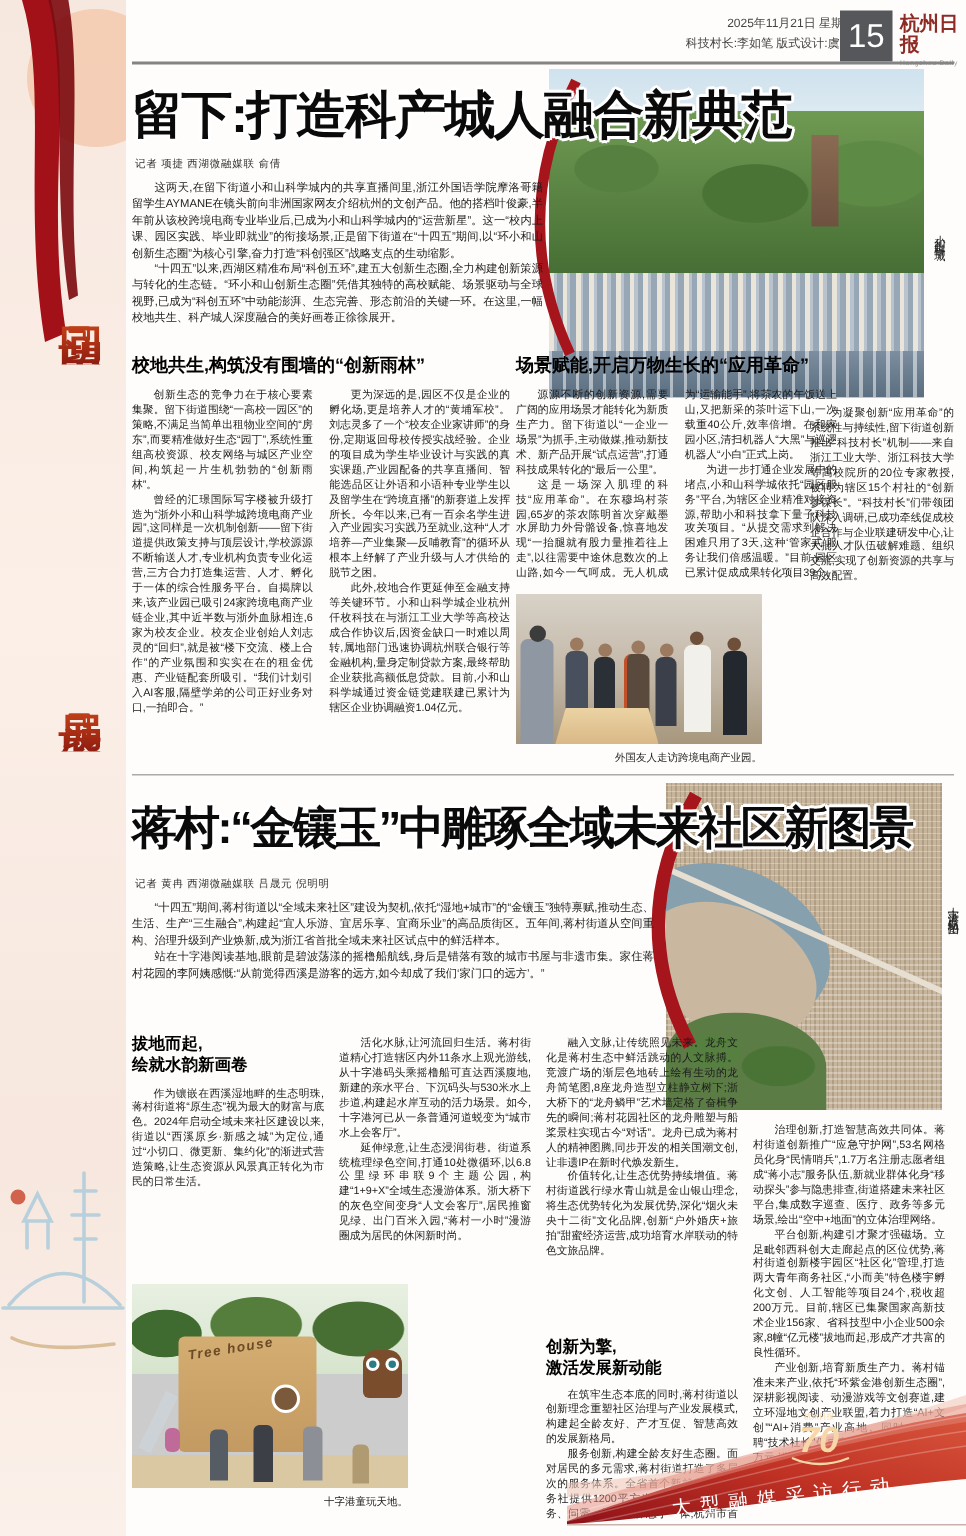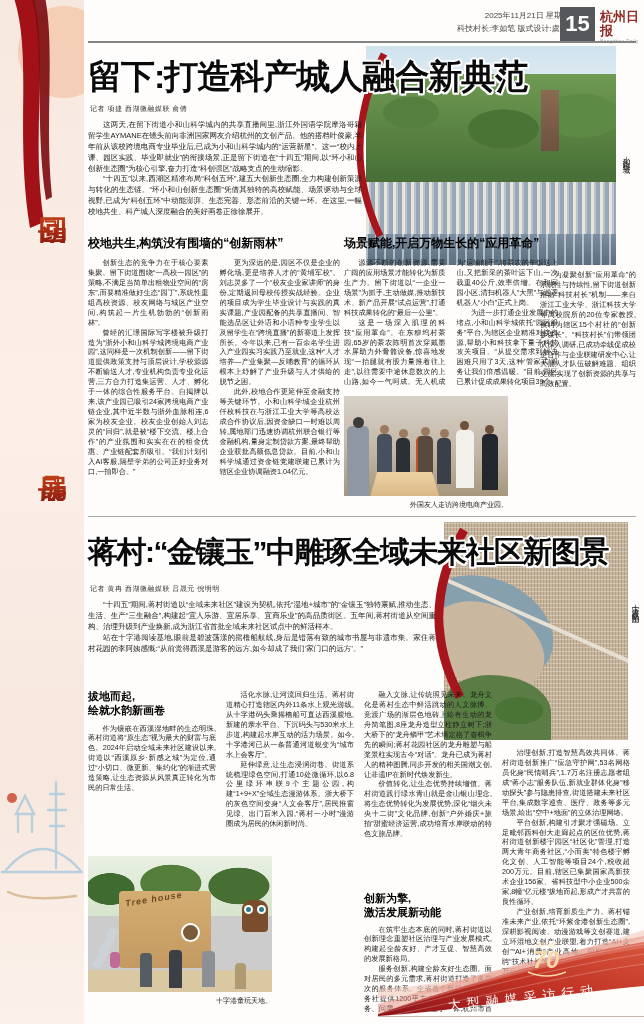--- a/index.html
+++ b/index.html
@@ -8,21 +8,21 @@
   .abs{position:absolute;}
   
   .strip{left:0;top:0;width:84px;height:1024px;
          background:linear-gradient(180deg,#f7e8df 0%,#fbefe7 40%,#f7e7de 75%,#fbf1ea 100%);}
   .slogan{writing-mode:vertical-rl;font-family:"DejaVu Serif",serif;font-weight:bold;
           font-size:30px;letter-spacing:7px;color:#c2511c;
           background:linear-gradient(180deg,#d4641f 0%,#bb3a17 55%,#8f1d10 100%);
           -webkit-background-clip:text;background-clip:text;-webkit-text-fill-color:transparent;}
   
   .hmeta{font-size:8px;line-height:1.6;color:#444;text-align:right;}
-  .pagenum{background:#56575b;color:#fff;font-weight:bold;font-size:22px;
+  .pagenum{background:#56575b;color:#fff;font-weight:normal;font-size:22px;
            display:flex;align-items:center;justify-content:center;}
   .masthead{font-family:"DejaVu Serif",serif;font-weight:bold;color:#8d2b24;font-size:13px;line-height:1.1;}
   .masthead-en{font-size:4.5px;color:#999;letter-spacing:.5px;}
   .rule{background:#848484;}
   
   .headline{font-weight:900;color:#0a0a0a;white-space:nowrap;
             text-shadow:-2px 0 #fff,2px 0 #fff,0 -2px #fff,0 2px #fff,
                         -1.5px -1.5px #fff,1.5px 1.5px #fff,-1.5px 1.5px #fff,1.5px -1.5px #fff;}
   .byline{font-size:7px;color:#333;letter-spacing:.5px;}
   .body-txt{font-size:7.2px;line-height:1.38;color:#1b1b1b;text-align:justify;overflow:hidden;}

